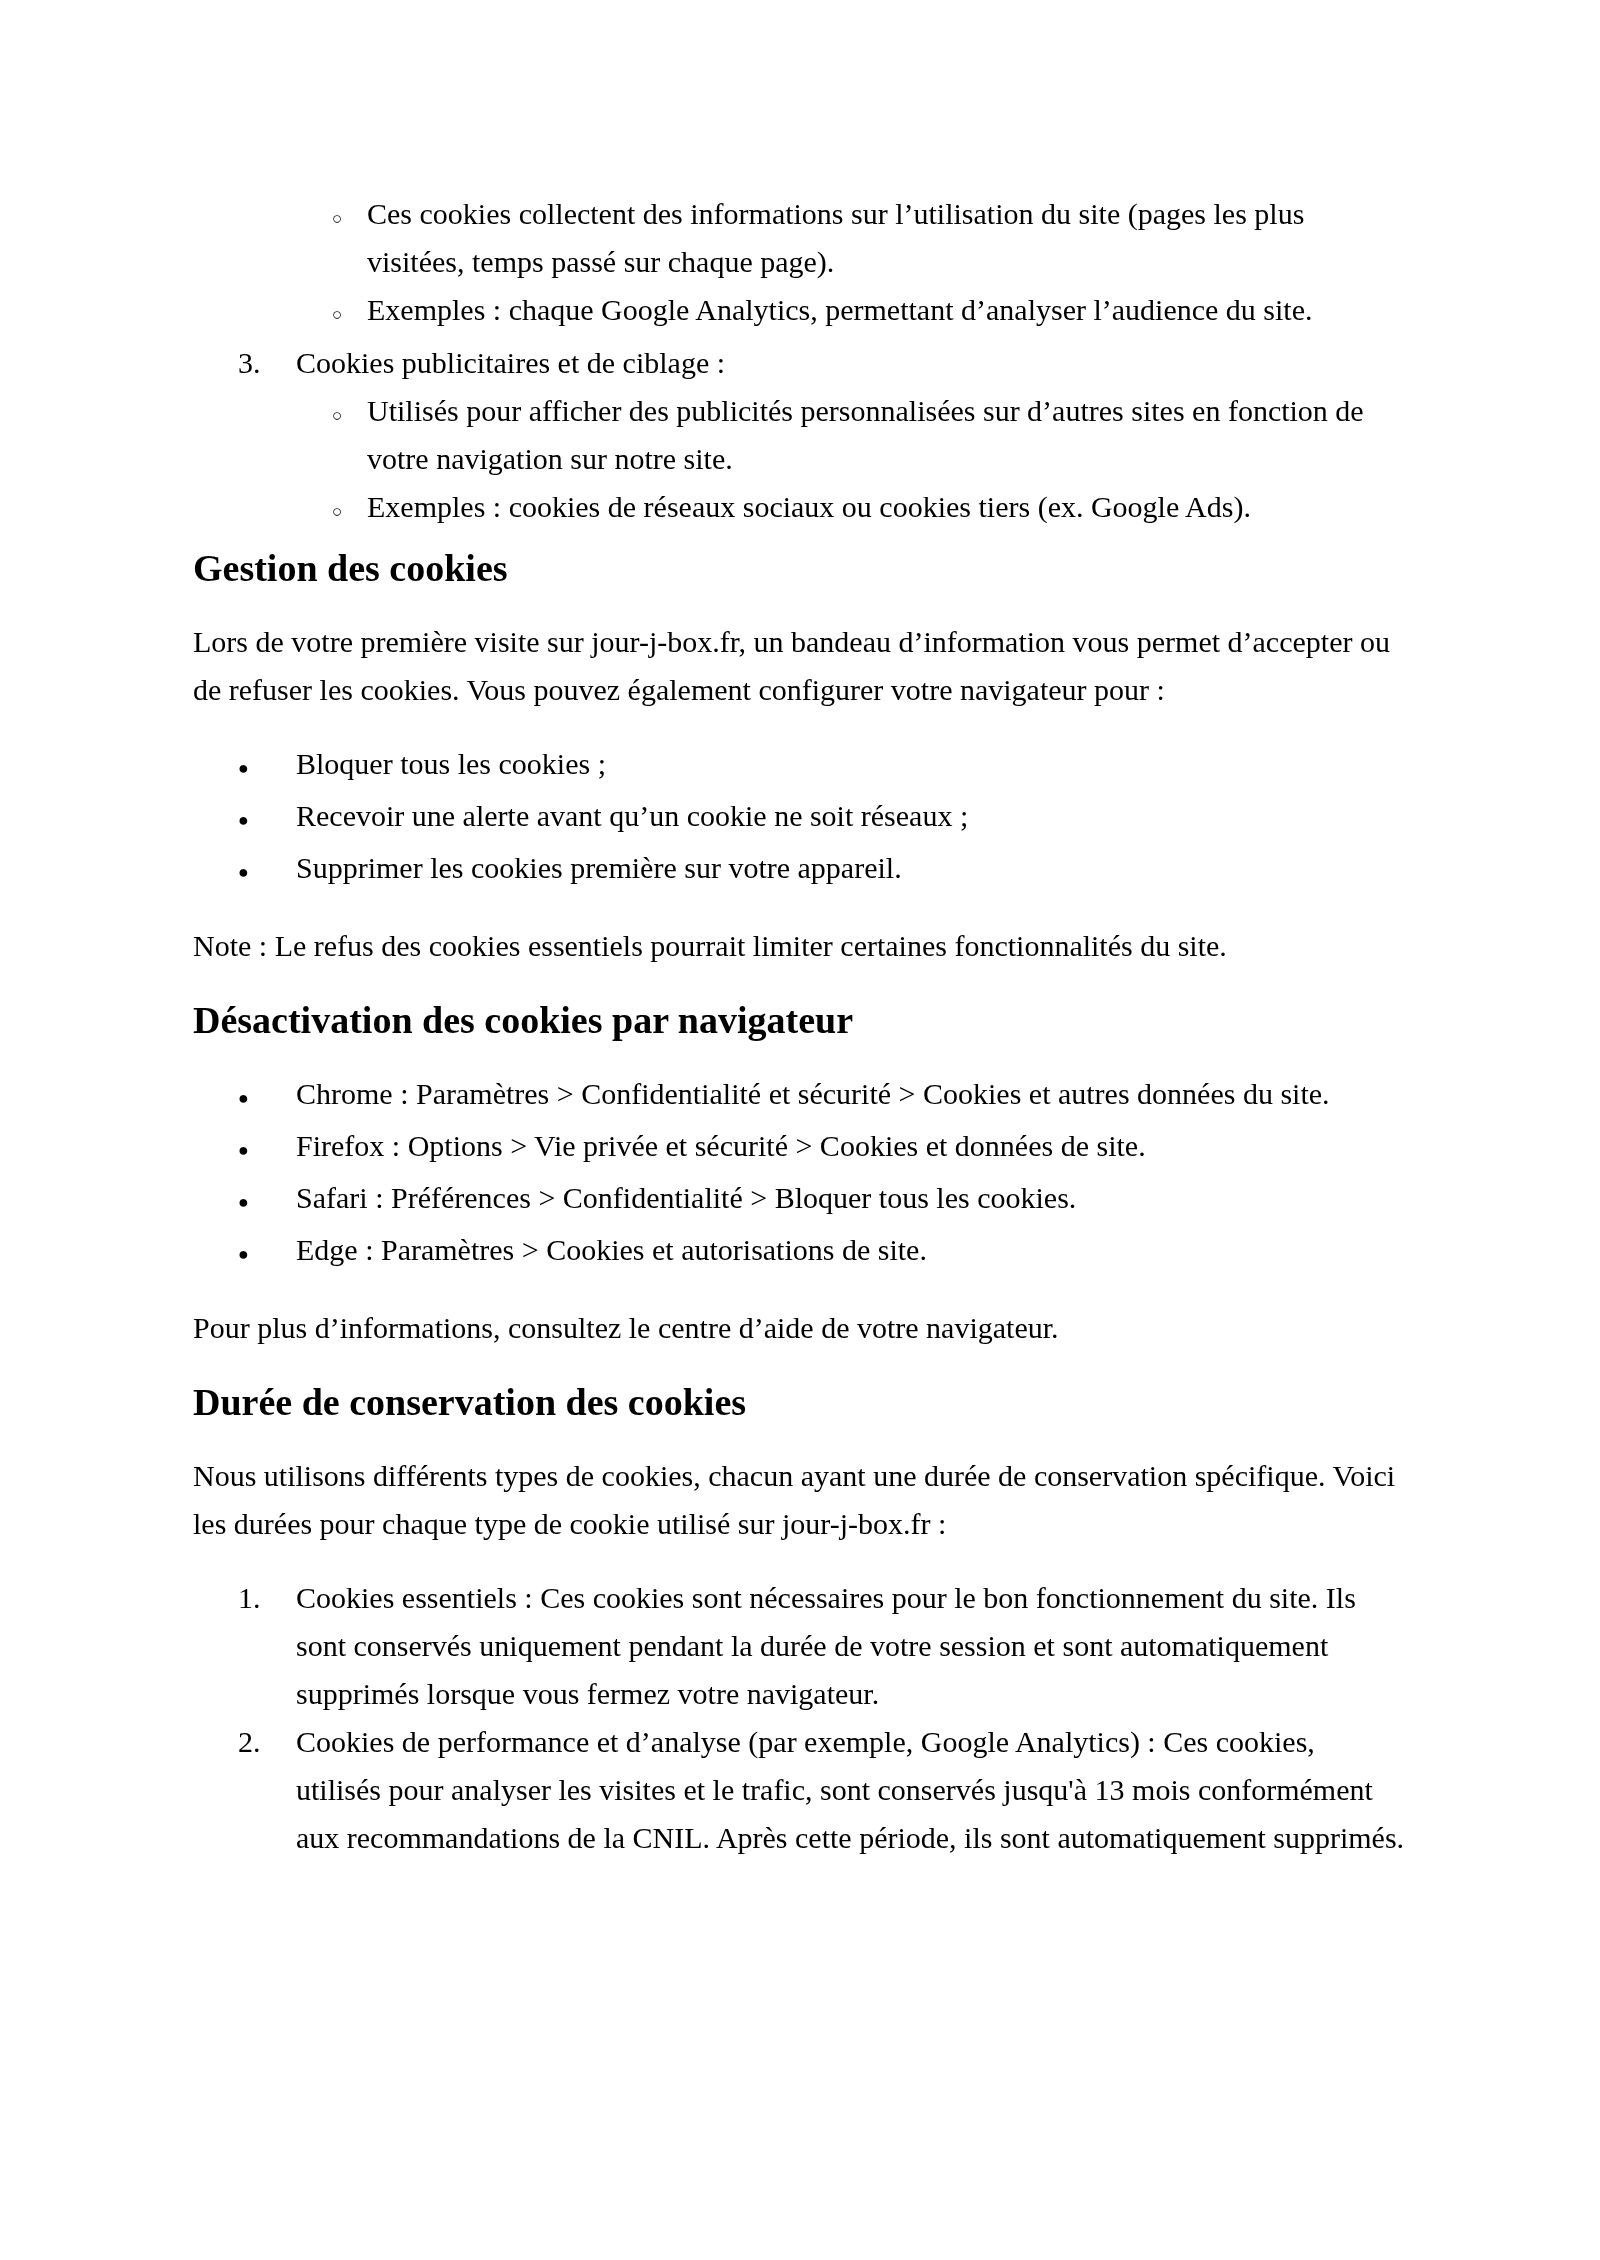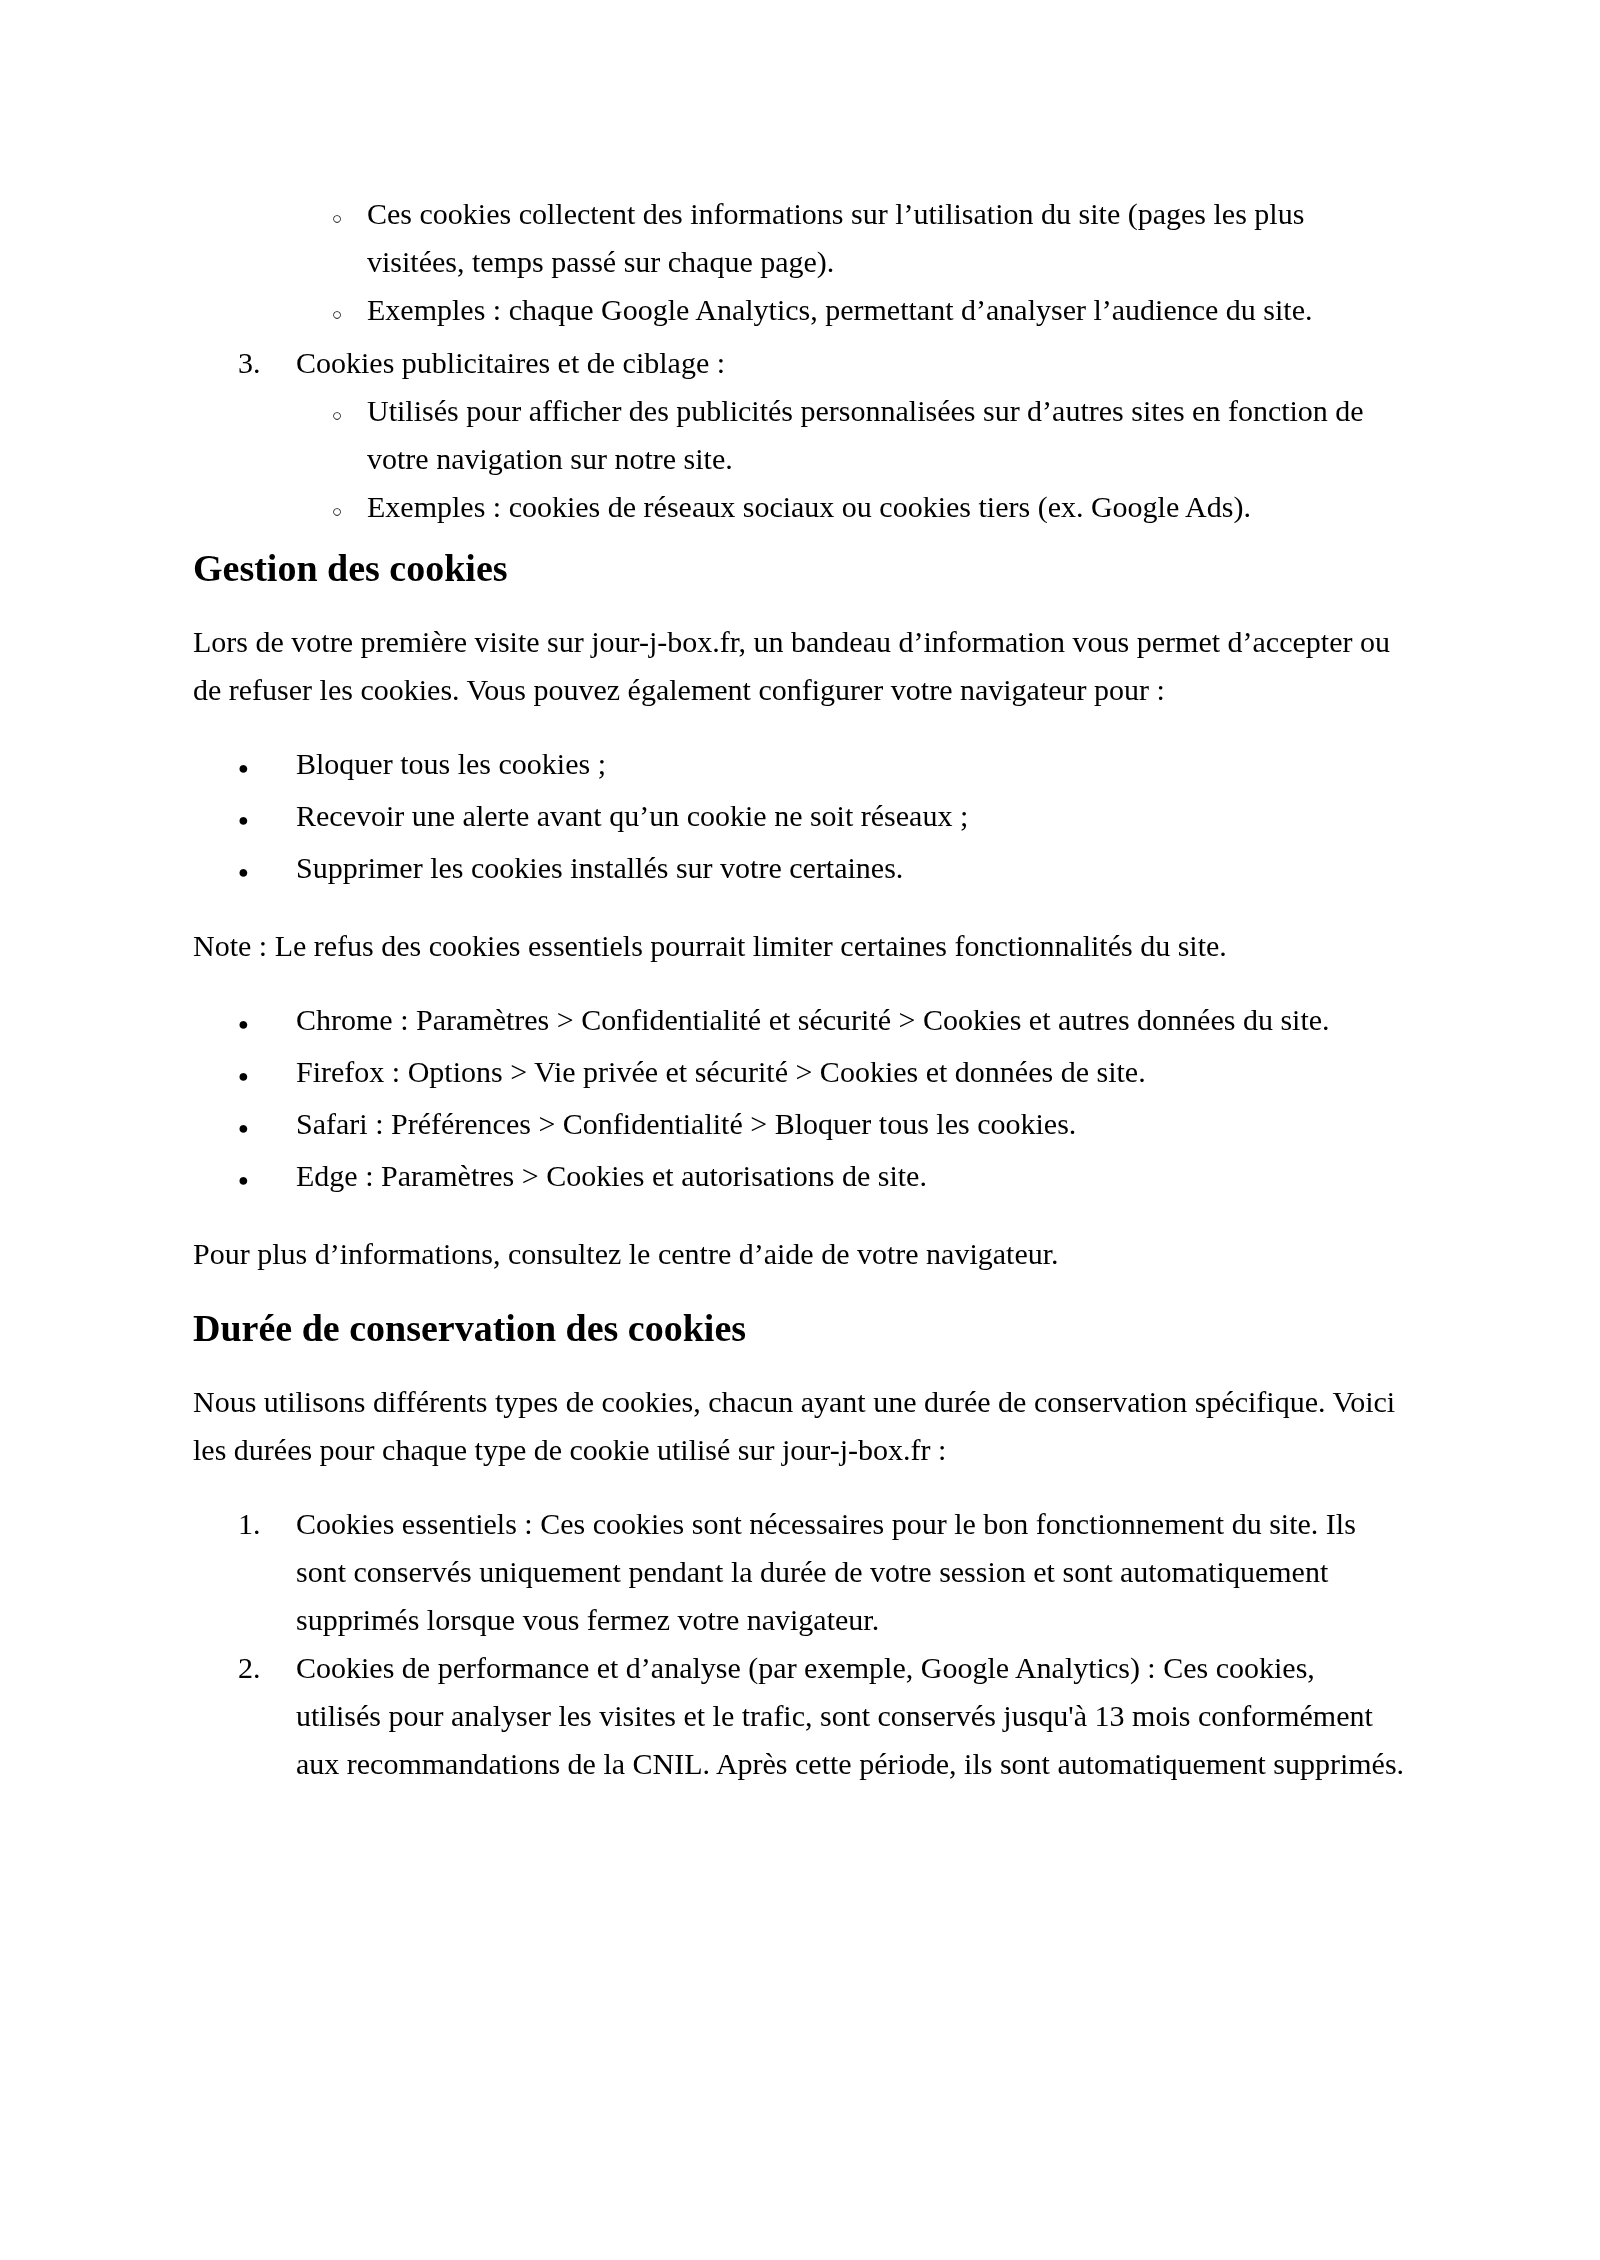--- a/index.html
+++ b/index.html
@@ -107,26 +107,27 @@
     <li class="li">
       <span class="marker-l1 marker-disc">●</span>
       <div class="li-content"><b>Bloquer tous les cookies</b><span> ;</span></div>
     </li>
     <li class="li">
       <span class="marker-l1 marker-disc">●</span>
       <div class="li-content"><b>Recevoir une alerte</b><span> avant qu’un cookie ne soit réseaux ;</span></div>
     </li>
     <li class="li">
       <span class="marker-l1 marker-disc">●</span>
-      <div class="li-content"><b>Supprimer les cookies</b><span> installés sur votre certaines.</span></div>
+      <div class="li-content"><b>Supprimer les cookies</b><span> première sur votre appareil.</span></div>
     </li>
   </ul>
 
   <p class="para">Note : Le refus des cookies essentiels pourrait limiter certaines fonctionnalités du site.</p>
 
+  <h3 class="heading">Désactivation des cookies par navigateur</h3>
 
   <ul class="blist">
     <li class="li">
       <span class="marker-l1 marker-disc">●</span>
       <div class="li-content"><b>Chrome</b><span> : Paramètres &gt; Confidentialité et sécurité &gt; Cookies et autres données du site.</span></div>
     </li>
     <li class="li">
       <span class="marker-l1 marker-disc">●</span>
       <div class="li-content"><b>Firefox</b><span> : Options &gt; Vie privée et sécurité &gt; Cookies et données de site.</span></div>
     </li>

